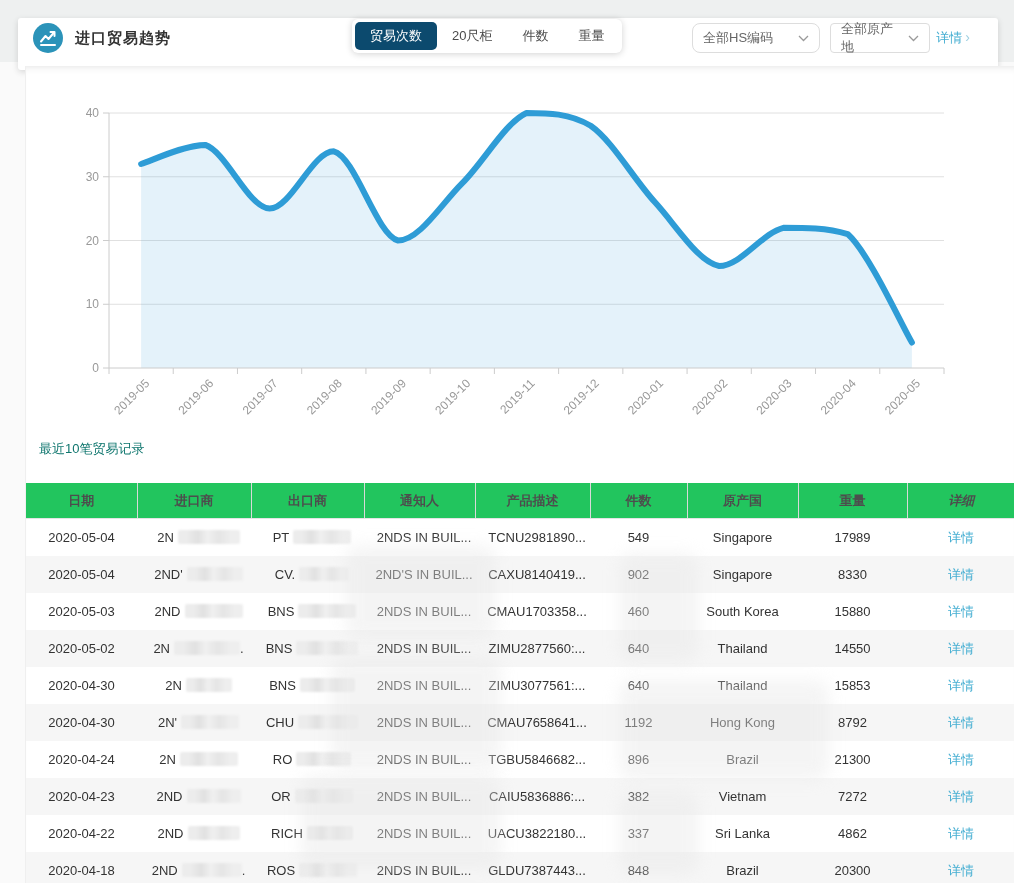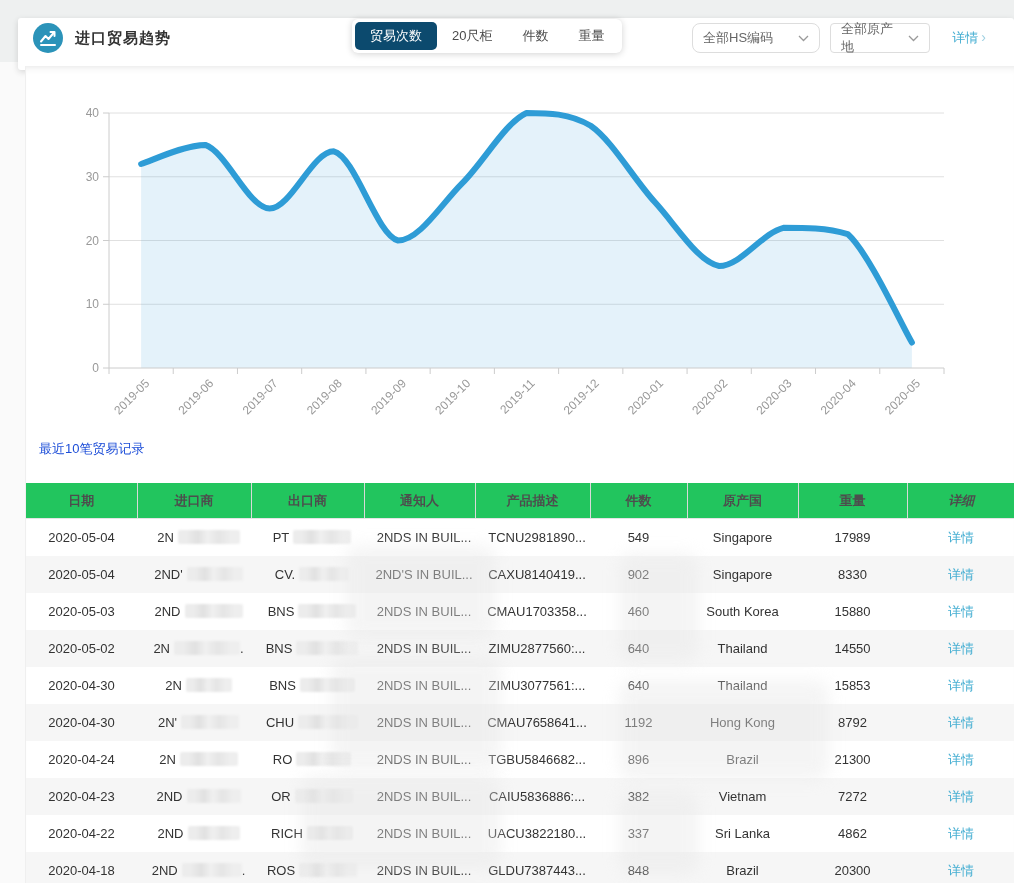--- a/index.html
+++ b/index.html
@@ -5,21 +5,21 @@
   html,body{margin:0;padding:0;}
   body{
     width:1014px;height:883px;overflow:hidden;position:relative;
     background:#fafafa;
     font-family:"Liberation Sans","DejaVu Sans",sans-serif;
     -webkit-font-smoothing:antialiased;
   }
   .top-band{position:absolute;left:0;top:0;width:1014px;height:62px;background:#eef0f0;}
   
   .header-card{
-    position:absolute;left:18px;top:18px;right:0;height:52px;
+    position:absolute;left:18px;top:18px;right:16px;height:52px;
     background:#fff;border-radius:3px;box-shadow:0 2px 6px rgba(0,0,0,.14);
     display:flex;align-items:center;
   }
   .hc-inner{position:relative;width:100%;height:100%;}
   .title-wrap{position:absolute;left:15px;top:5px;height:30px;display:flex;align-items:center;}
   .title-icon{
     width:30px;height:30px;border-radius:50%;background:#2b93b9;
     display:flex;align-items:center;justify-content:center;flex:0 0 auto;
   }
   .page-title{margin-left:12px;font-size:15px;font-weight:bold;color:#333;letter-spacing:1px;}
@@ -46,21 +46,21 @@
     position:absolute;right:28px;top:11px;font-size:13px;color:#45aed2;cursor:pointer;
   }
   .detail-top-link .arrow{font-size:14px;margin-left:3px;color:#9fd0e2;}
   
   .main-panel{
     position:absolute;left:25px;top:66px;right:0;bottom:0;background:#fff;
     border-left:1px solid #efefef;
     box-shadow:inset 0 7px 8px -7px rgba(0,0,0,.13);
   }
   .chart-wrap{position:relative;width:989px;height:360px;}
-  .section-title{margin:14px 0 0 13px;height:20px;font-size:13px;color:#1d4ed8;}
+  .section-title{margin:14px 0 0 13px;height:20px;font-size:13px;color:#0f766e;}
   
   table.trades{border-collapse:collapse;table-layout:fixed;width:989px;margin-top:23px;font-size:13px;}
   table.trades th{
     height:33px;background:#22c55e;color:#4d4d4d;font-weight:bold;
     border-right:1px solid #d9d9d9;border-bottom:1px solid #e4e4e4;text-align:center;
   }
   table.trades th:last-child{border-right:none;font-style:italic;}
   table.trades td{height:35px;color:#333;text-align:center;overflow:hidden;white-space:nowrap;}
   table.trades tbody tr:nth-child(even){background:#f6f6f6;}
   td.lft{text-align:left;padding-left:10px;}

